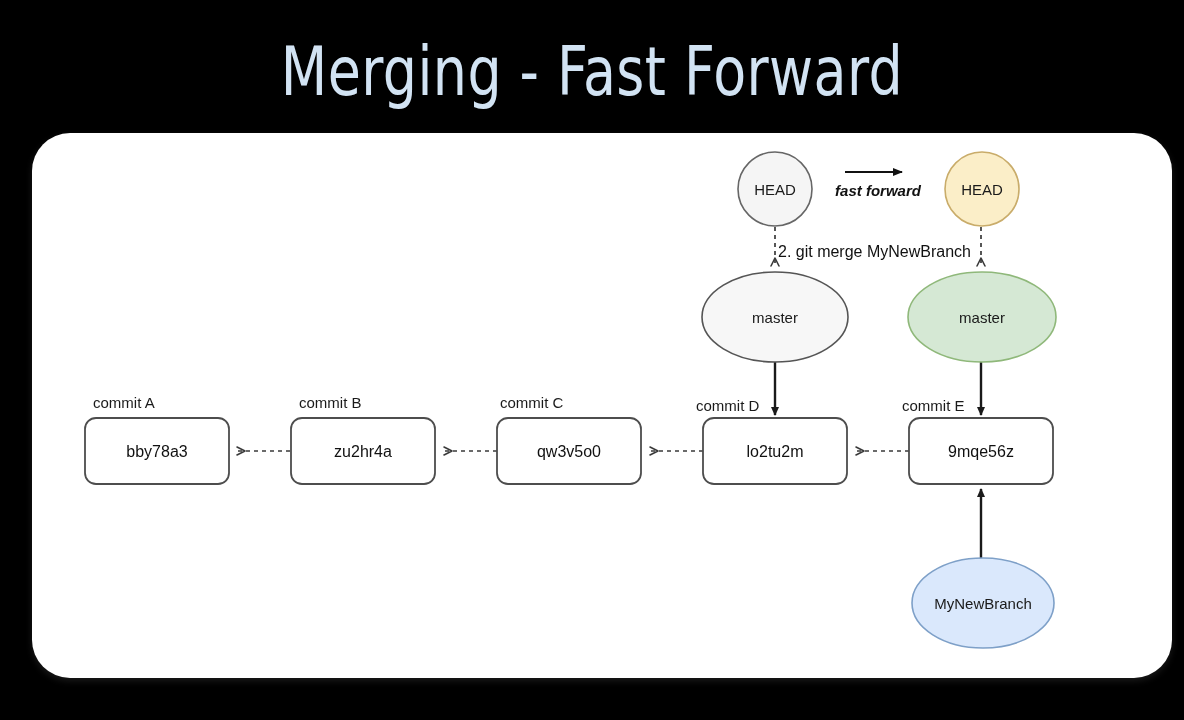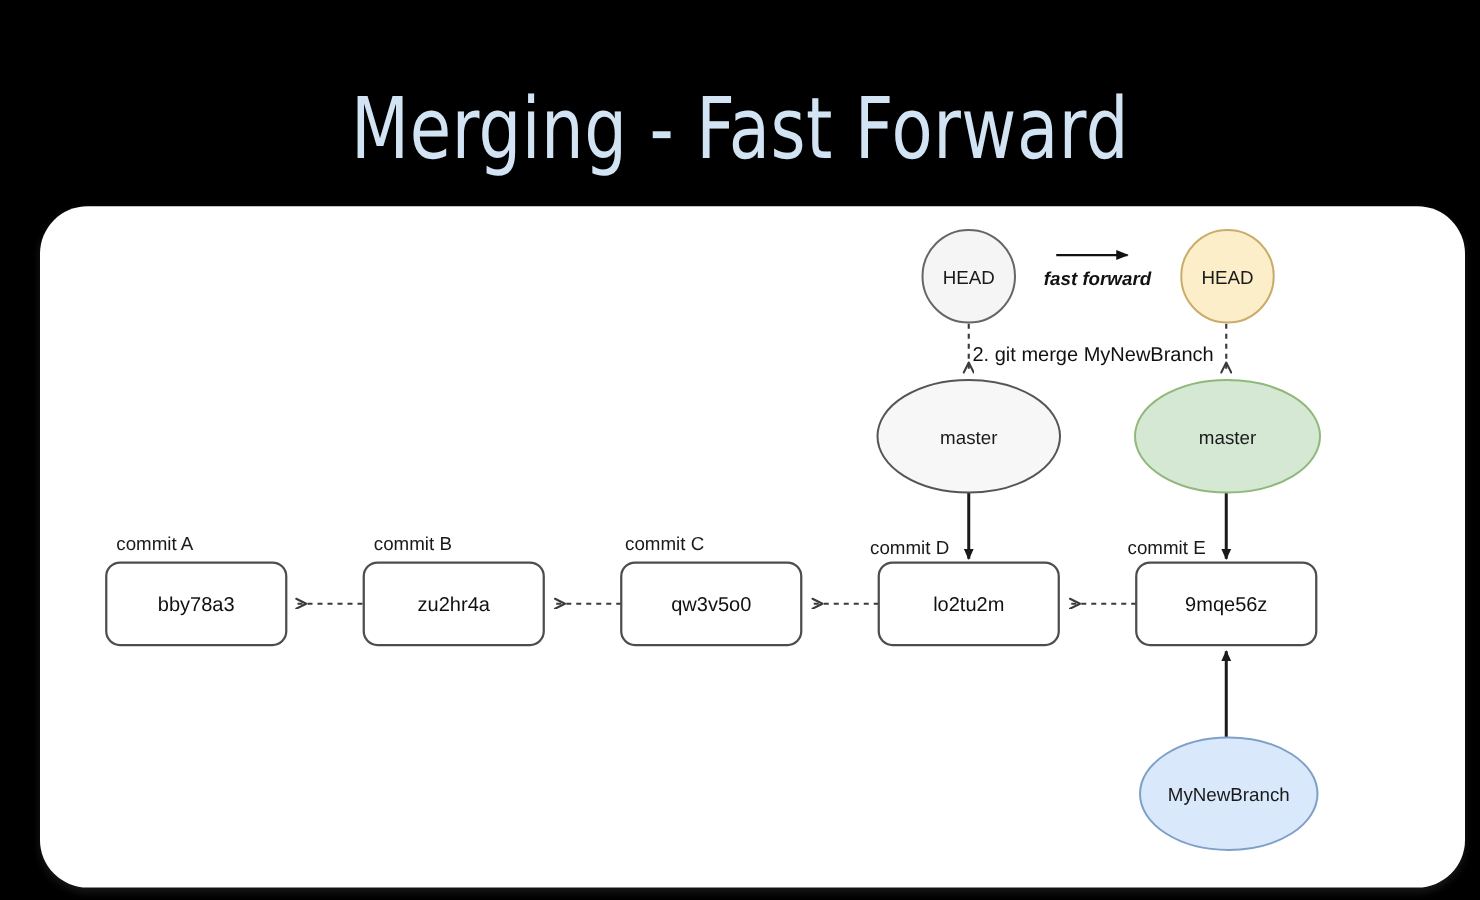--- a/index.html
+++ b/index.html
@@ -11,21 +11,20 @@
     width: 1184px;
     height: 720px;
     position: relative;
     overflow: hidden;
     font-family: "Liberation Sans", sans-serif;
   }
   #slide {
     position: absolute;
     inset: 0;
     background: #000000;
-    margin-top: 32px;
   }
   
   #slide-title {
     position: absolute;
     top: 38px;
     left: 0;
     width: 1184px;
     text-align: center;
     color: #d2e3f3;
     font-family: "DejaVu Sans Condensed", "Liberation Sans Narrow", "Liberation Sans", sans-serif;

